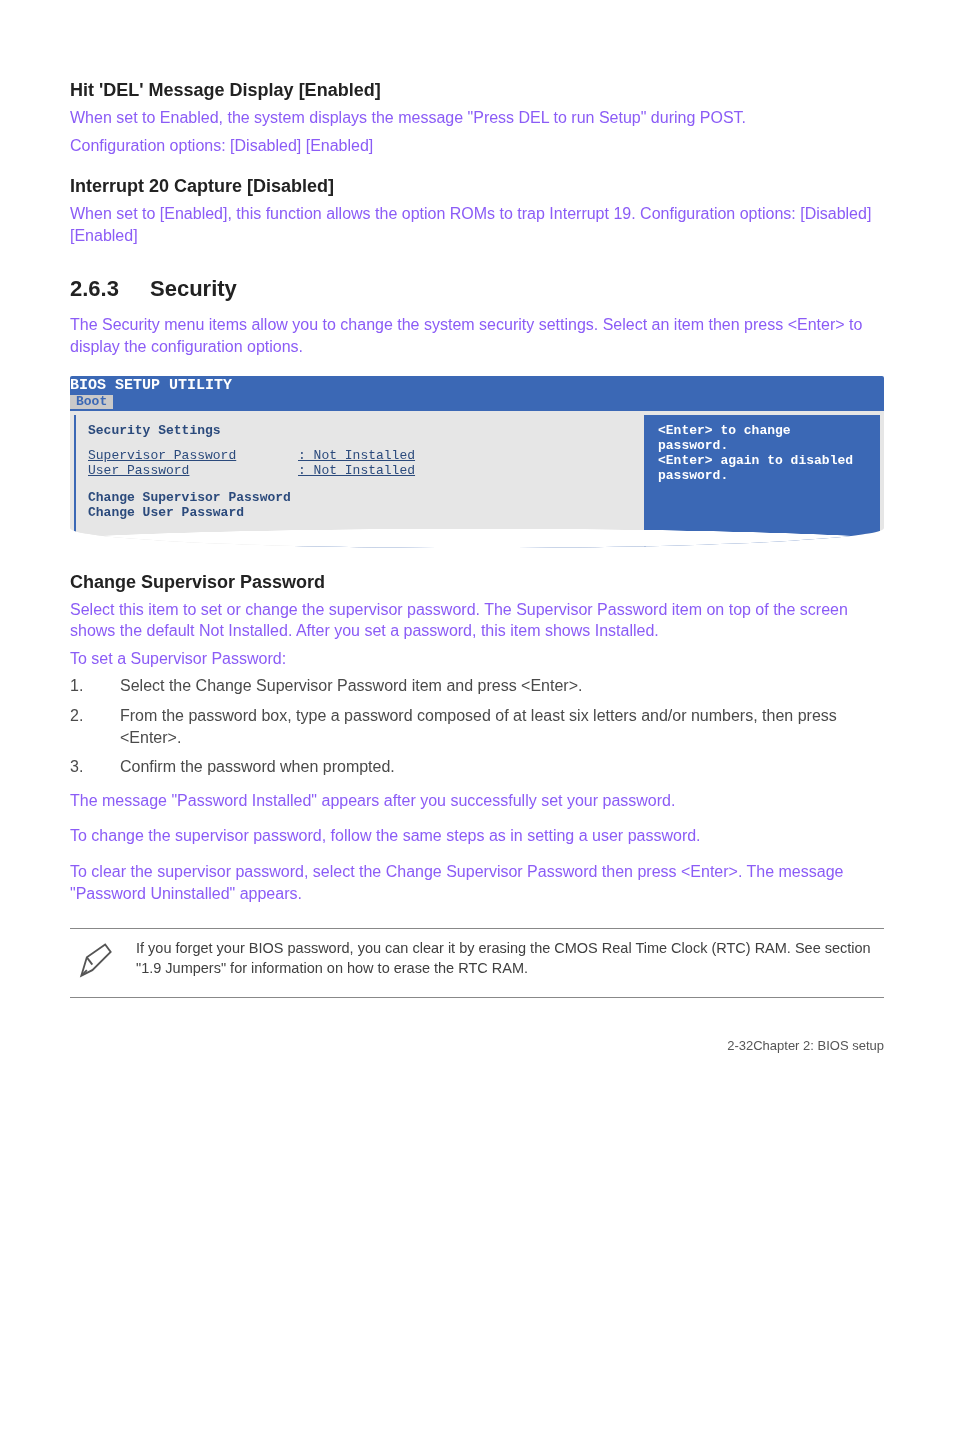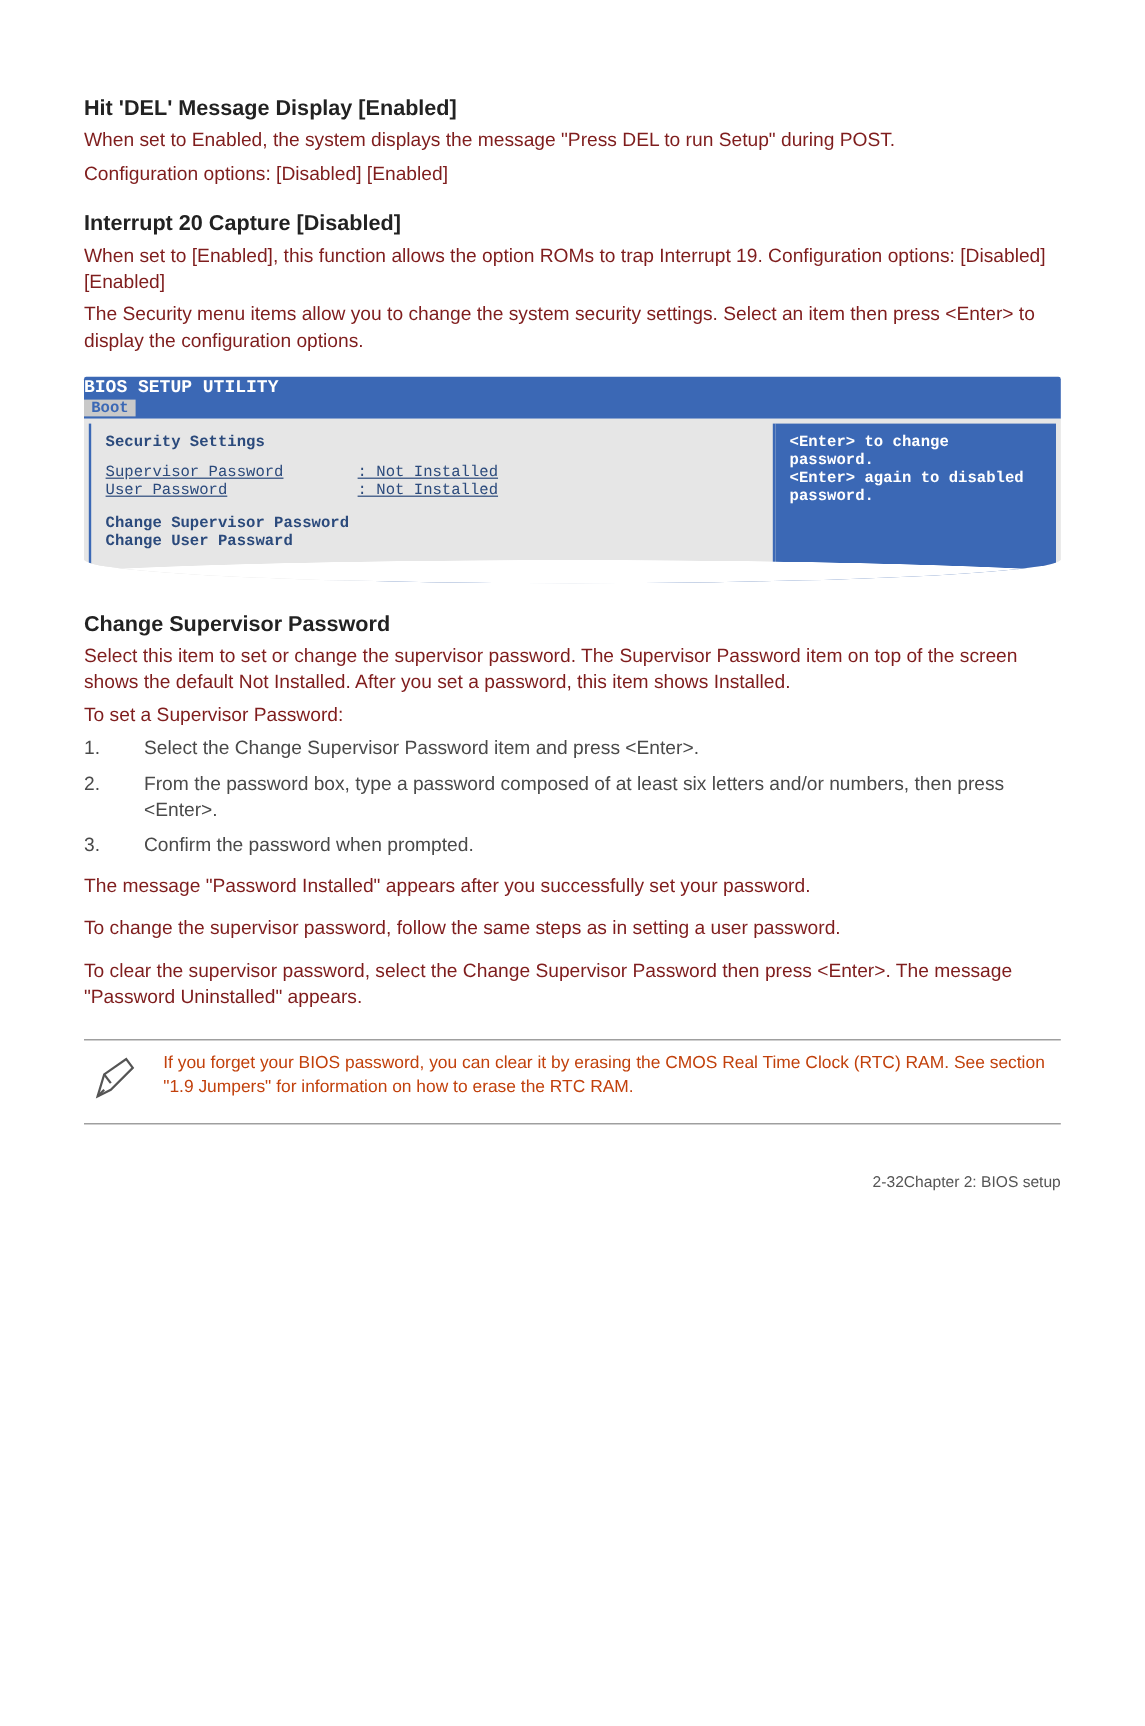--- a/index.html
+++ b/index.html
@@ -17,21 +17,21 @@
   .h-sub {
     font-weight: bold;
     font-size: 18px;
     margin: 20px 0 6px 0;
     color: #222;
   }
   .body-text {
     font-size: 16px;
     line-height: 1.35;
     margin: 0 0 6px 0;
-    color: #7f1d1d;
+    color: #8b5cf6;
   }
   .h-section {
     font-weight: bold;
     font-size: 22px;
     margin: 30px 0 12px 0;
     color: #222;
   }
   .h-section .num {
     display: inline-block;
     width: 80px;
@@ -136,21 +136,21 @@
     border-top: 1px solid #888;
     border-bottom: 1px solid #888;
     padding: 10px 4px;
     margin: 24px 0 10px 0;
     gap: 18px;
   }
   .note-icon svg { width: 44px; height: 44px; }
   .note-text {
     font-size: 14.5px;
     line-height: 1.35;
-    color: #c2410c;
+    color: #404040;
   }
 
   .footer {
     display: flex;
     justify-content: flex-end;
     font-size: 13px;
     color: #555;
     margin-top: 40px;
   }
 </style>
@@ -159,20 +159,23 @@
 
 <div class="page">
 
   <div class="h-sub">Hit 'DEL' Message Display [Enabled]</div>
   <p class="body-text">When set to Enabled, the system displays the message "Press DEL to run Setup" during POST.</p>
   <p class="body-text">Configuration options: [Disabled] [Enabled]</p>
 
   <div class="h-sub">Interrupt 20 Capture [Disabled]</div>
   <p class="body-text">When set to [Enabled], this function allows the option ROMs to trap Interrupt 19. Configuration options: [Disabled] [Enabled]</p>
 
+  <div class="h-section">
+    <span class="num">2.6.3</span><span>Security</span>
+  </div>
   <p class="body-text">The Security menu items allow you to change the system security settings. Select an item then press &lt;Enter&gt; to display the configuration options.</p>
 
   <div class="bios-wrap">
     <div class="bios-header">
       <div>BIOS SETUP UTILITY</div>
       <span class="tab">Boot</span>
     </div>
     <div class="bios-body">
       <div class="bios-left">
         <div class="title">Security Settings</div>

